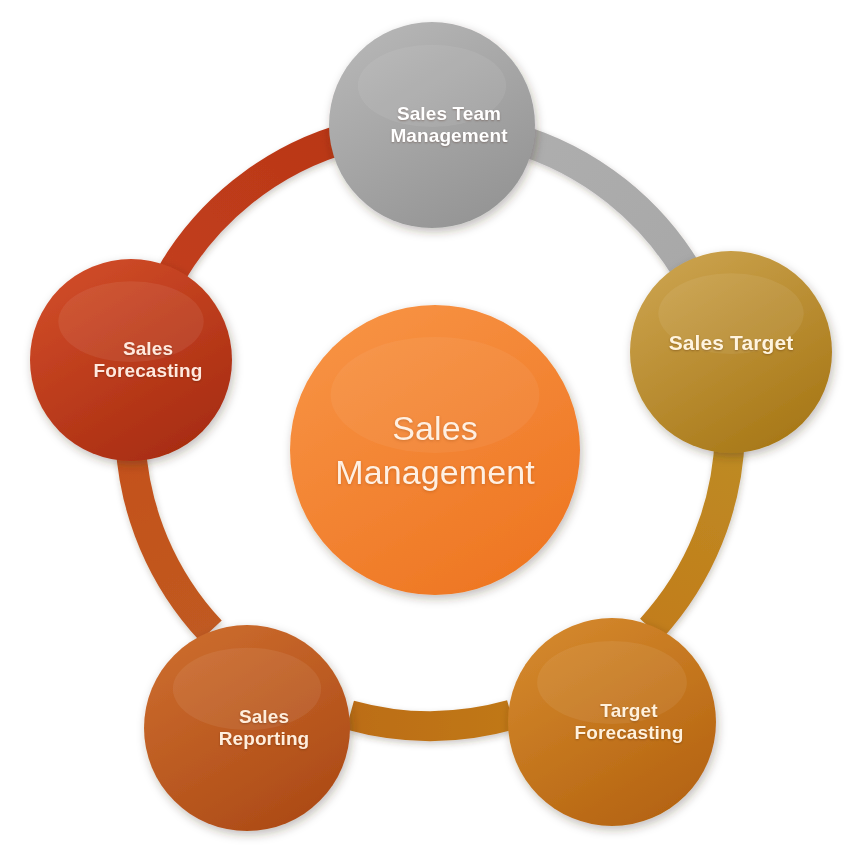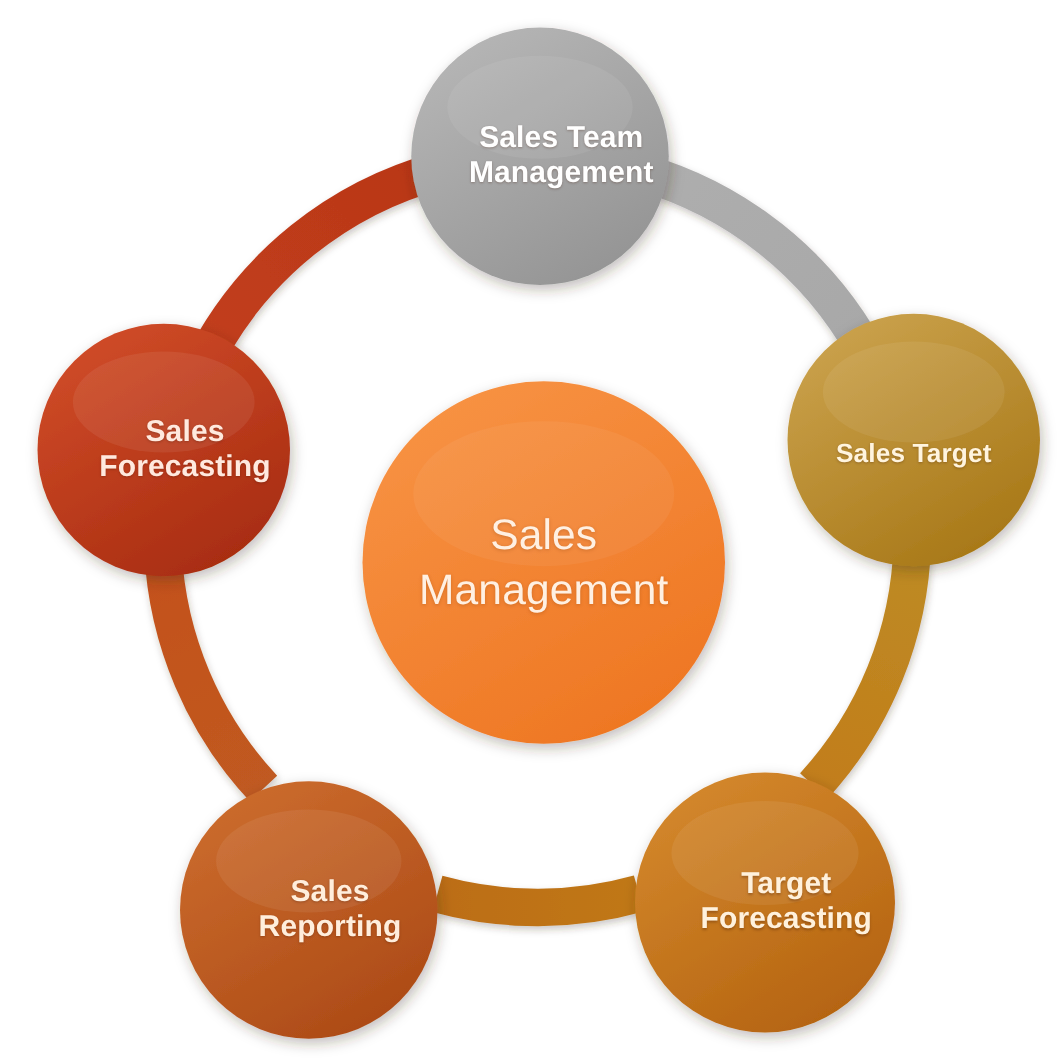--- a/index.html
+++ b/index.html
@@ -41,21 +41,21 @@
     white-space: pre-line;
     transform: translate(-50%, -50%);
   }
   .node-label.center-label {
     font-size: 34px;
     font-weight: normal;
     line-height: 1.30;
     text-shadow: 0 1px 3px rgba(120,50,0,0.28);
   }
   .node-label.outer-label {
-    font-size: 24px;
+    font-size: 19px;
     padding-left: 34px;
   }
   .node-label.wide-label {
     font-size: 21px;
   }
 </style>
 </head>
 <body>
 
 <div id="diagram-canvas">
@@ -140,21 +140,21 @@
 
     <g id="center-node-group">
         <circle cx="435" cy="450" r="145" fill="url(#nodegrad-sales-management)" filter="url(#soft-shadow)"></circle>
         <ellipse cx="435" cy="394.9" rx="104.39999999999999" ry="58" fill="#ffffff" opacity="0.055"></ellipse>
       </g>
   </svg>
 
   <div id="label-layer">
       <div class="node-label outer-label" style="left: 432px; top: 125px; width: 206px; color: rgb(255, 255, 255);">Sales Team
 Management</div>
-      <div class="node-label wide-label" style="left: 731px; top: 364px; width: 202px; color: rgb(255, 244, 222);">Sales Target</div>
+      <div class="node-label wide-label" style="left: 731px; top: 343px; width: 202px; color: rgb(255, 244, 222);">Sales Target</div>
       <div class="node-label outer-label" style="left: 612px; top: 722px; width: 208px; color: rgb(255, 241, 220);">Target
 Forecasting</div>
       <div class="node-label outer-label" style="left: 247px; top: 728px; width: 206px; color: rgb(255, 238, 220);">Sales
 Reporting</div>
       <div class="node-label outer-label" style="left: 131px; top: 360px; width: 202px; color: rgb(255, 233, 222);">Sales
 Forecasting</div>
       <div class="node-label center-label" style="left: 435px; top: 450px; width: 290px; color: rgb(255, 240, 226);">Sales
 Management</div>
     </div>
 

